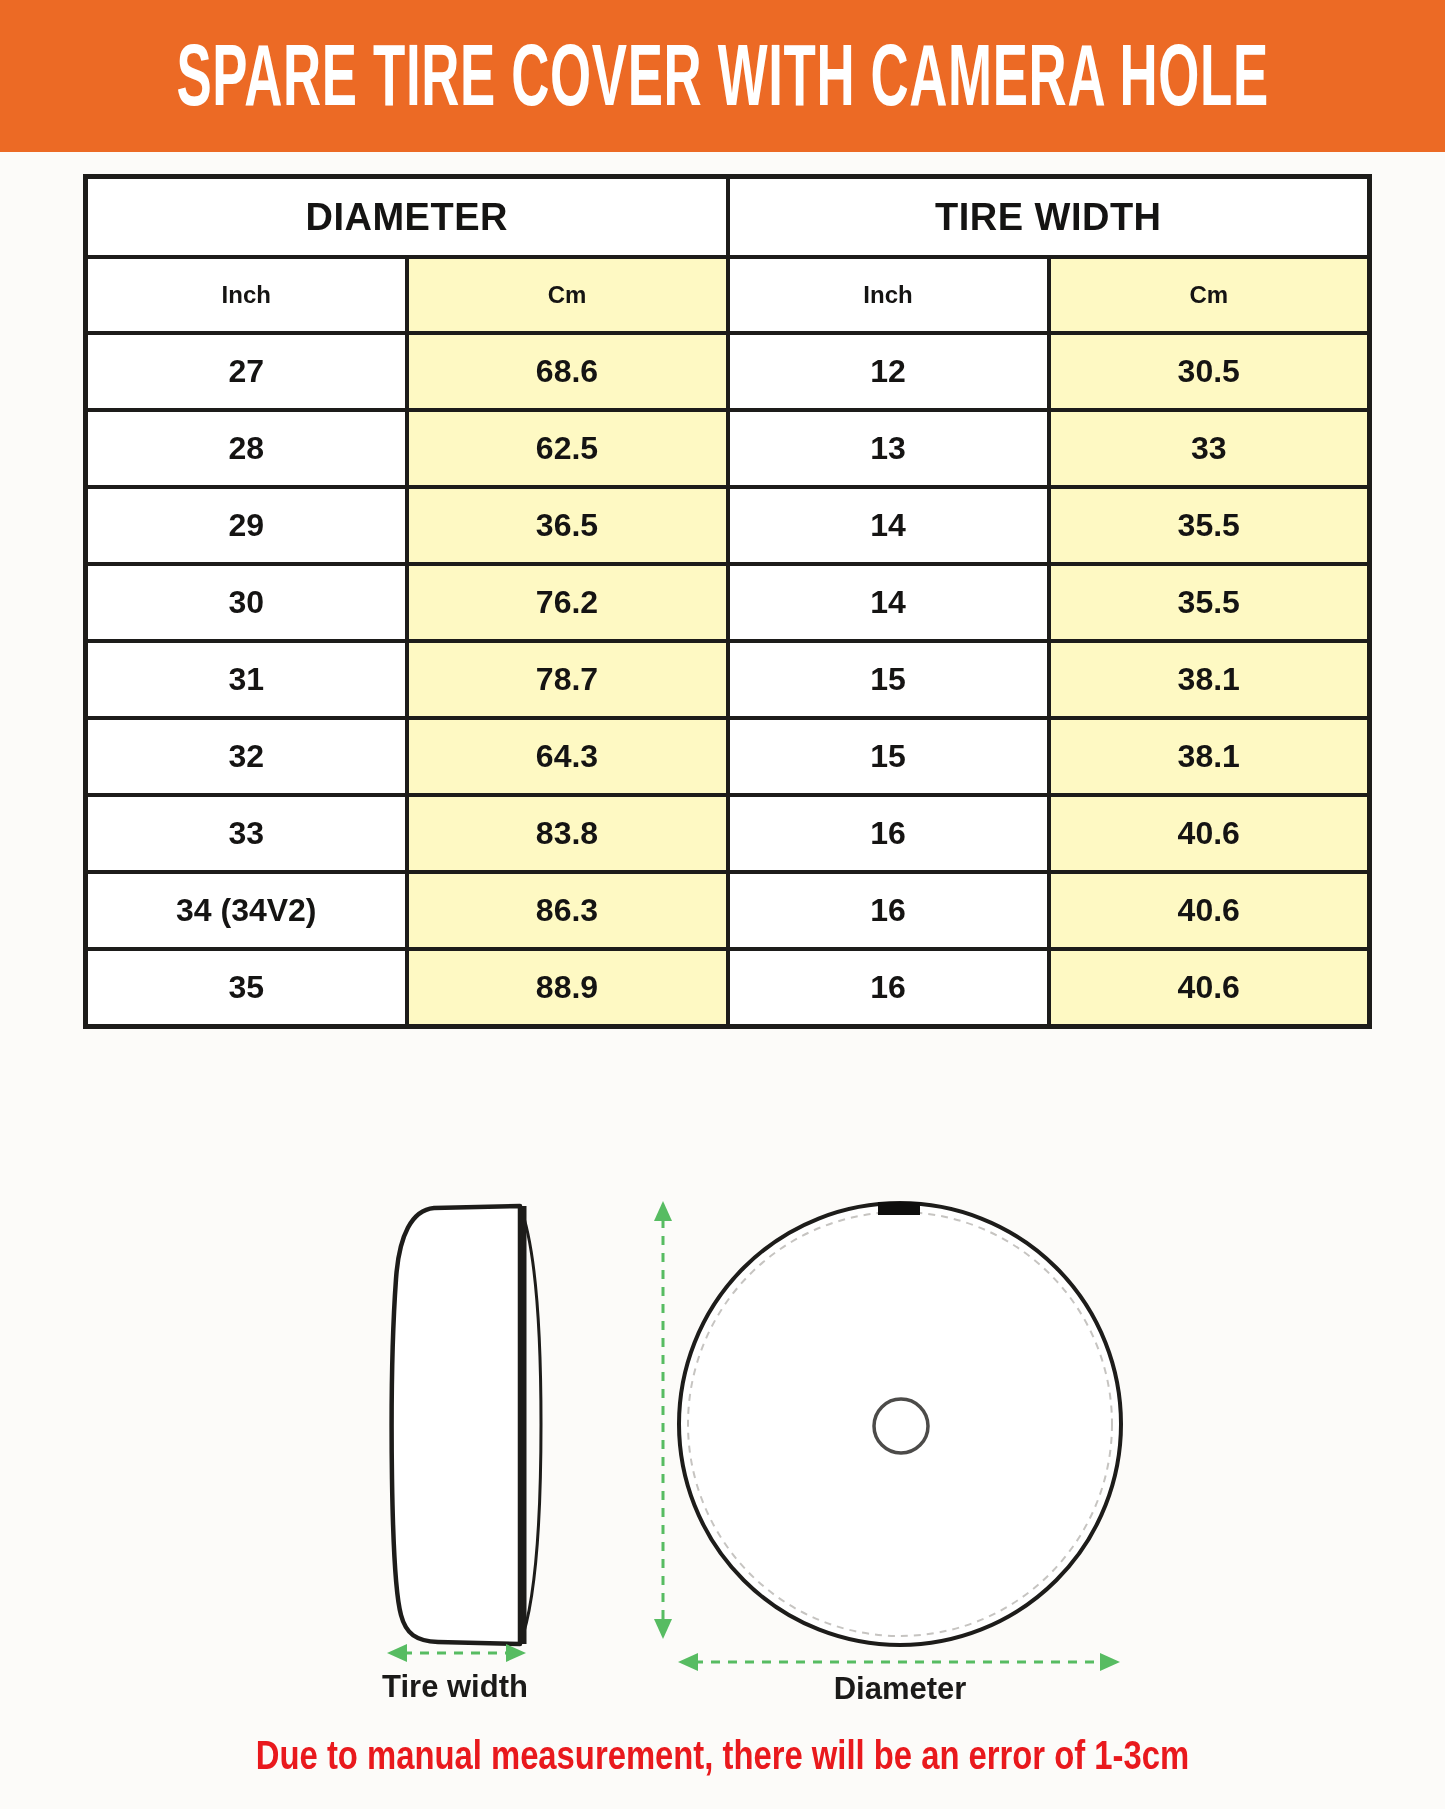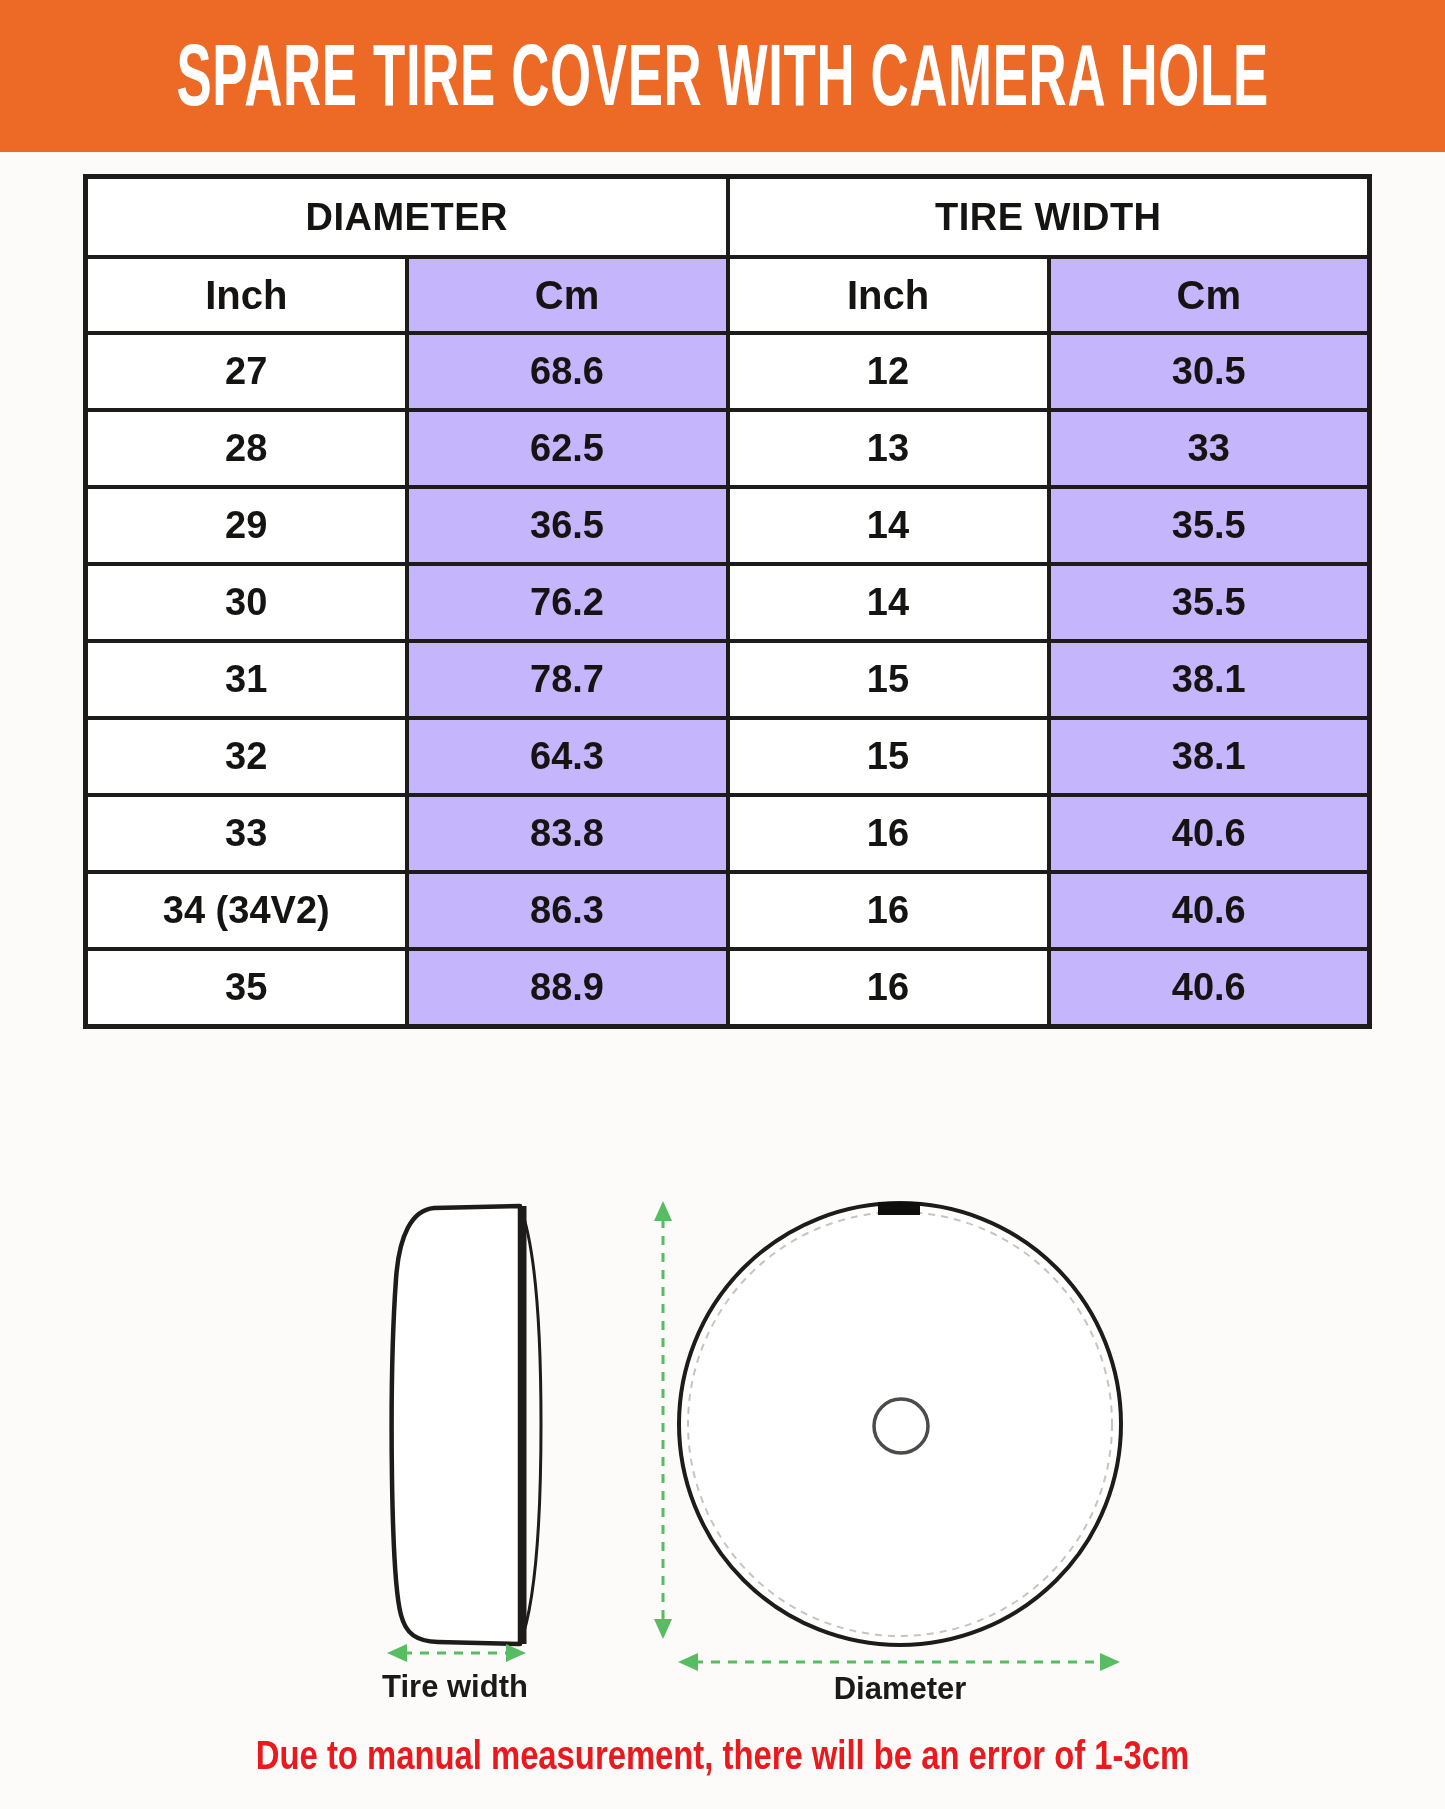--- a/index.html
+++ b/index.html
@@ -30,23 +30,23 @@
     border:5px solid #1d1c1a;
   }
   .size-table col{width:25%;}
   .size-table th,.size-table td{
     border:4px solid #1d1c1a;
     text-align:center;vertical-align:middle;
     color:#151413;font-weight:bold;
     padding:0;
   }
   .size-table thead tr.group-row th{height:76px;font-size:38px;letter-spacing:.5px;}
-  .size-table thead tr.unit-row th{height:72px;font-size:40px;}
-  .size-table tbody td{height:73px;font-size:38px;}
-  .cell-gray{background:#c4b5fd;}
+  .size-table thead tr.unit-row th{height:72px;font-size:24px;}
+  .size-table tbody td{height:73px;font-size:32px;}
+  .cell-gray{background:#fef9c3;}
   
   .diagram{position:absolute;left:0;top:1147px;width:1445px;height:585px;}
   .diagram svg{position:absolute;left:0;top:0;}
   .diagram-label{
     position:absolute;width:300px;text-align:center;
     font-size:31px;font-weight:bold;color:#1b1a19;
   }
   .label-tire-width{left:305px;top:522px;}
   .label-diameter{left:750px;top:524px;}
   

